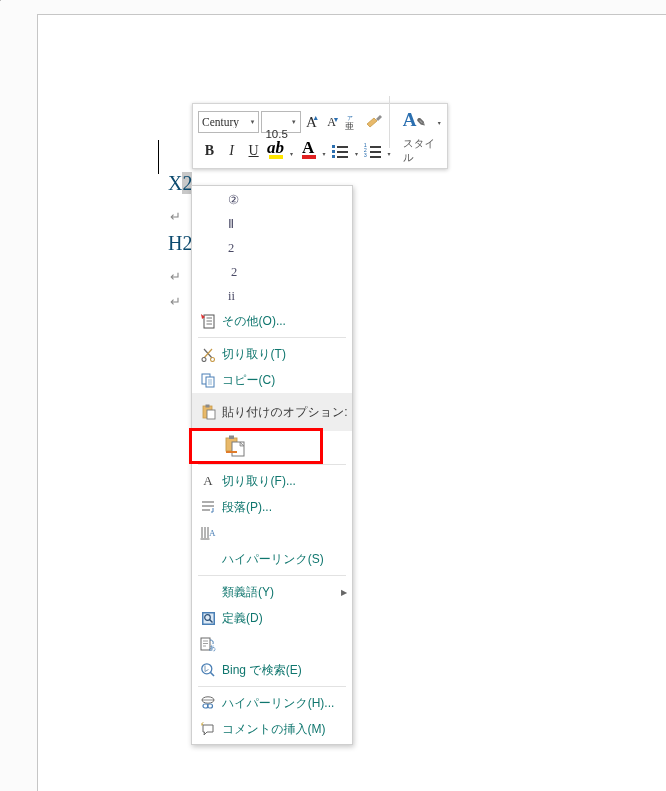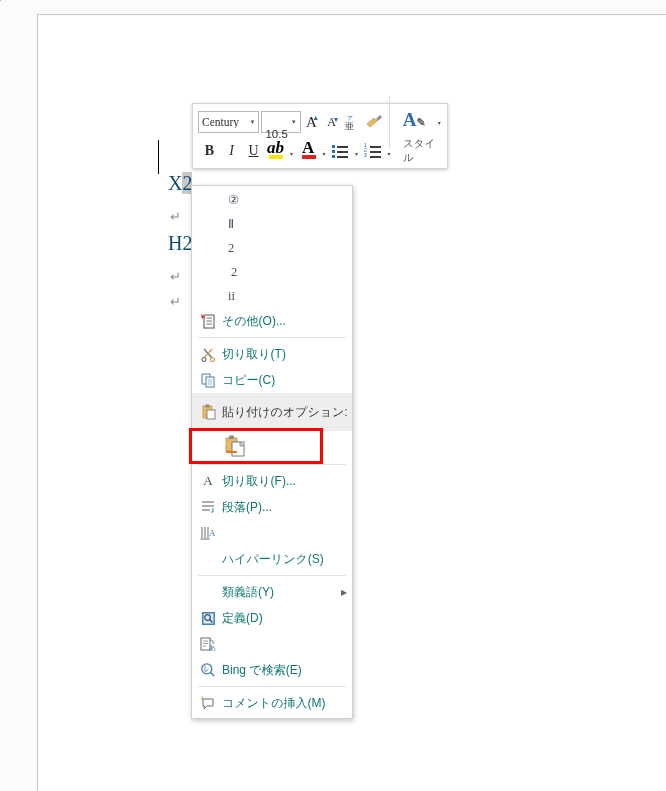--- a/index.html
+++ b/index.html
@@ -568,20 +568,31 @@
         <circle cx="6.8" cy="6.8" r="5" fill="none" stroke="#4a7fb5" stroke-width="1.3"></circle>
         <line x1="10.3" y1="10.3" x2="14" y2="14" stroke="#4a7fb5" stroke-width="1.6"></line>
         <path d="M5 3.5 L5 9.5 L8.5 7.5" fill="none" stroke="#7a9ab8" stroke-width="1"></path>
       </svg>
     </span>
     <span class="cm-label">Bing で検索(E)</span>
   </div>
 
   <div class="cm-sep"></div>
 
+  <div class="cm-item">
+    <span class="cm-icon">
+      <svg width="16" height="15" viewBox="0 0 16 15">
+        <ellipse cx="8" cy="4" rx="6" ry="3.2" fill="none" stroke="#6a6a6a" stroke-width="1"></ellipse>
+        <line x1="2" y1="4" x2="14" y2="4" stroke="#6a6a6a" stroke-width="0.8"></line>
+        <rect x="3" y="8" width="5" height="4" rx="2" fill="none" stroke="#4a7fb5" stroke-width="1.2"></rect>
+        <rect x="7.5" y="8" width="5" height="4" rx="2" fill="none" stroke="#4a7fb5" stroke-width="1.2"></rect>
+      </svg>
+    </span>
+    <span class="cm-label">ハイパーリンク(H)...</span>
+  </div>
 
   <div class="cm-item">
     <span class="cm-icon">
       <svg width="16" height="15" viewBox="0 0 16 15">
         <path d="M3 3 L13 3 L13 10 L7 10 L4 13 L4.5 10 L3 10 Z" fill="#fff" stroke="#6a6a6a" stroke-width="1"></path>
         <path d="M2 1 L3.2 3 L1 3.6 Z" fill="#c7a33a"></path>
         <line x1="1.5" y1="1.5" x2="3.5" y2="0.5" stroke="#c7a33a" stroke-width="0.8"></line>
       </svg>
     </span>
     <span class="cm-label">コメントの挿入(M)</span>

